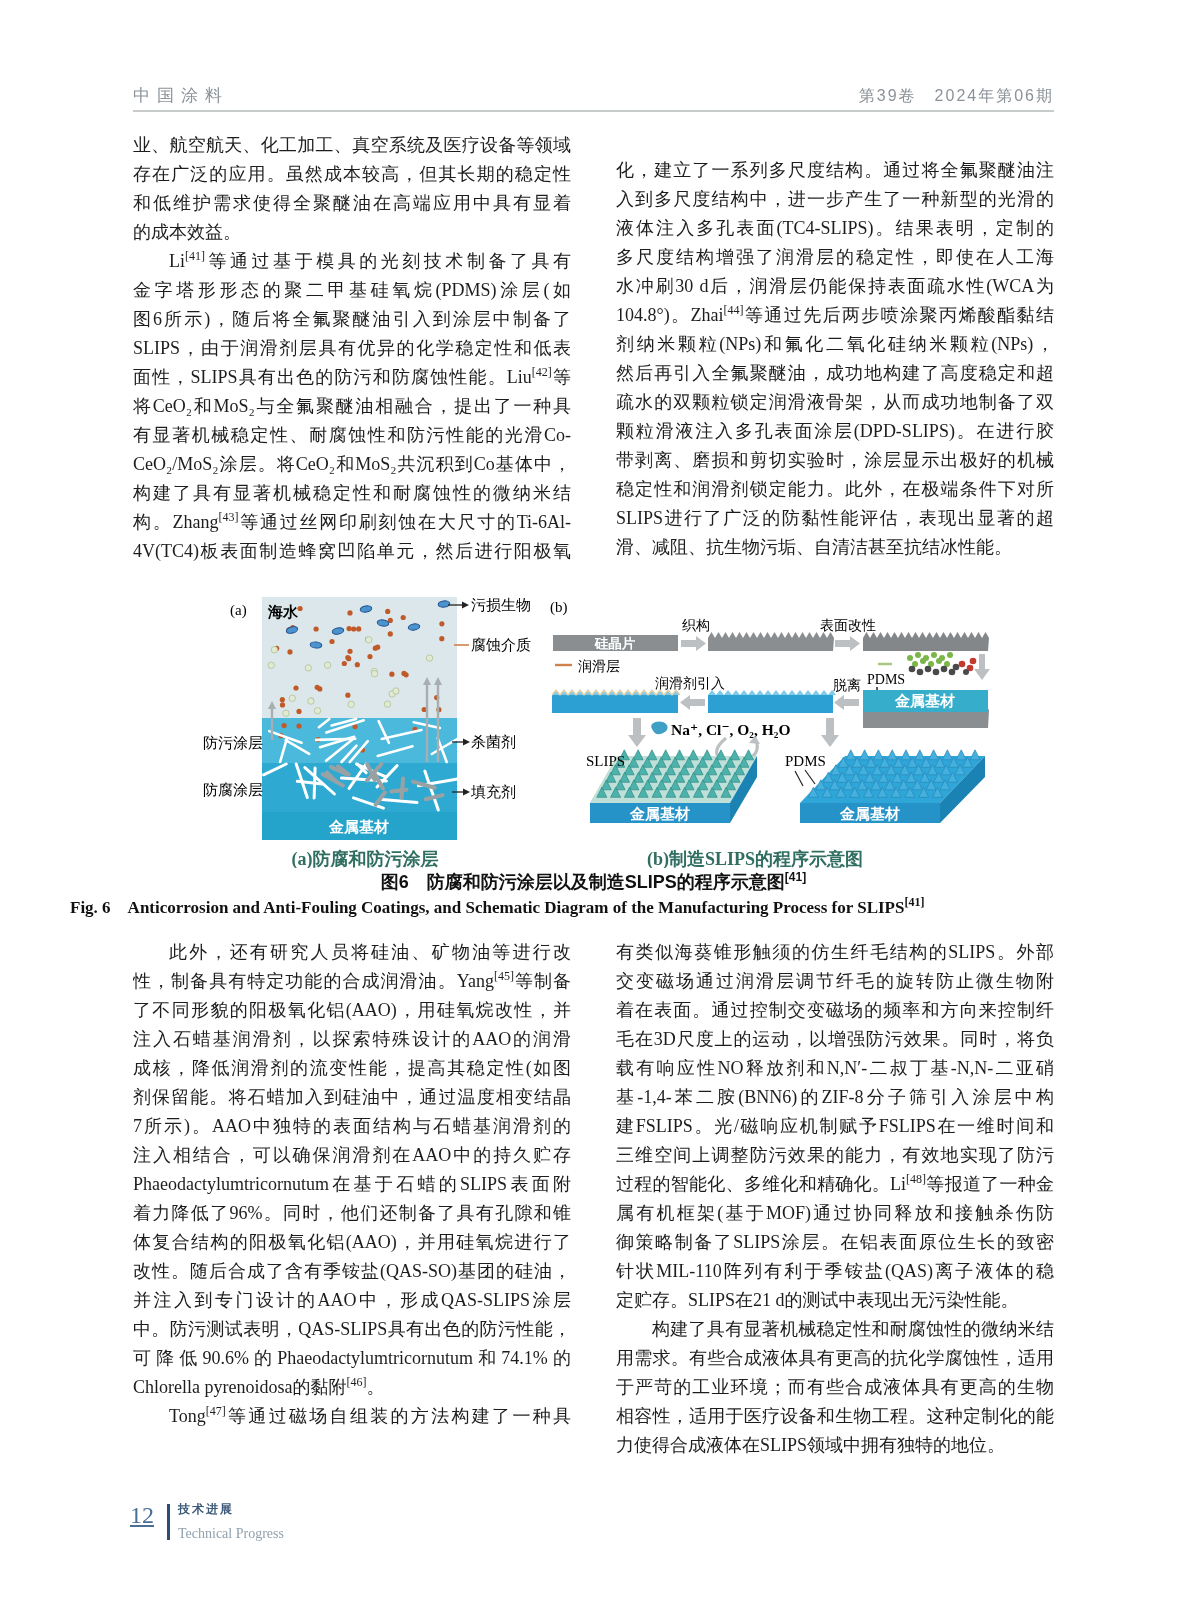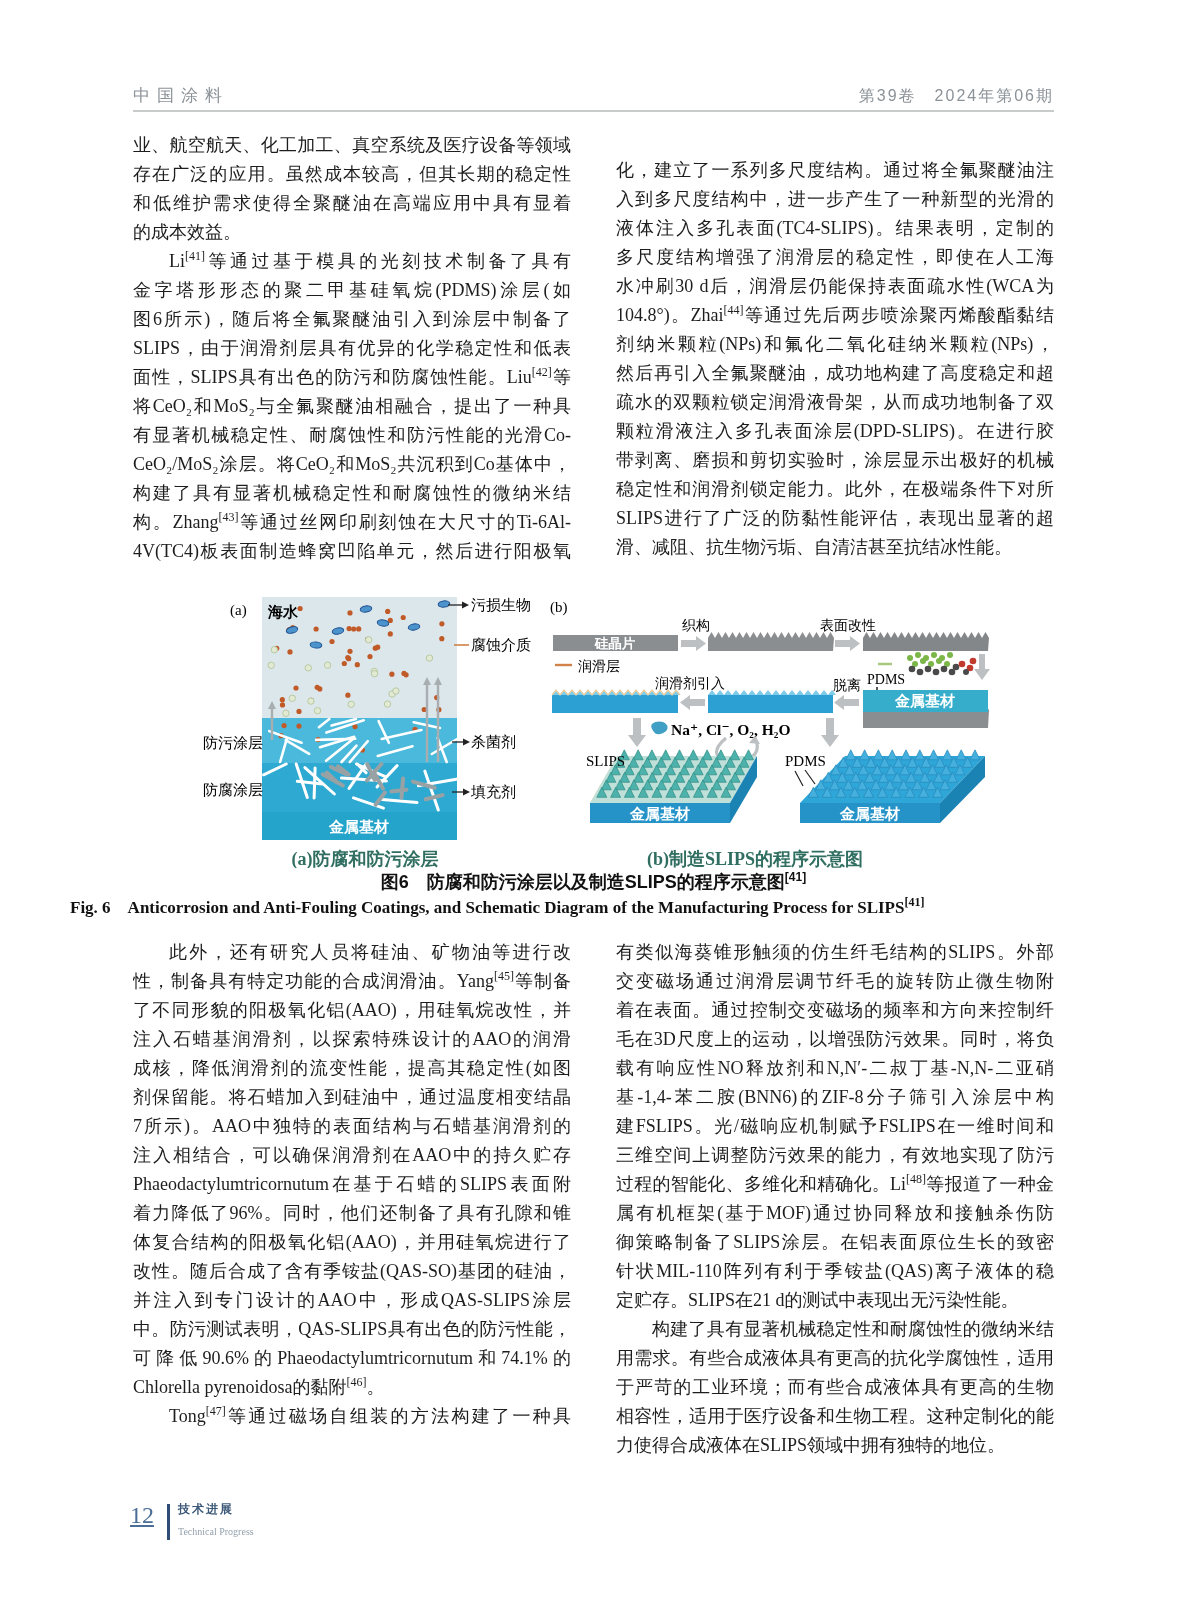--- a/index.html
+++ b/index.html
@@ -26,21 +26,21 @@
   .figcap-cn{position:absolute;left:133px;top:870px;width:921px;text-align:center;font-size:18px;
              font-weight:bold;color:#111;font-family:"Liberation Sans","DejaVu Sans",sans-serif;}
   .figcap-en{position:absolute;left:70px;top:896px;width:1047px;text-align:left;font-size:17px;
              font-weight:bold;color:#111;font-family:"Liberation Serif","DejaVu Serif",serif;}
   
   .ft-num{position:absolute;left:130px;top:1502px;font-size:24px;color:#4a6e96;
           font-family:"Liberation Serif",serif;text-decoration:underline;}
   .ft-bar{position:absolute;left:167px;top:1504px;width:3px;height:36px;background:#2e4d75;}
   .ft-cn{position:absolute;left:178px;top:1501px;font-size:12px;font-weight:bold;color:#3b5878;
          font-family:"Liberation Sans","DejaVu Sans",sans-serif;letter-spacing:2px;}
-  .ft-en{position:absolute;left:178px;top:1526px;font-size:10px;color:#93a1ad;
+  .ft-en{position:absolute;left:178px;top:1526px;font-size:14px;color:#93a1ad;
          font-family:"Liberation Serif",serif;}
   svg text{font-family:"Liberation Sans","DejaVu Sans",sans-serif;}
   svg text.seriff{font-family:"Liberation Serif","DejaVu Serif",serif;}
 </style>
 </head>
 <body>
 
 <div class="page">
 
   <div class="hdr-left">中国涂料</div>

